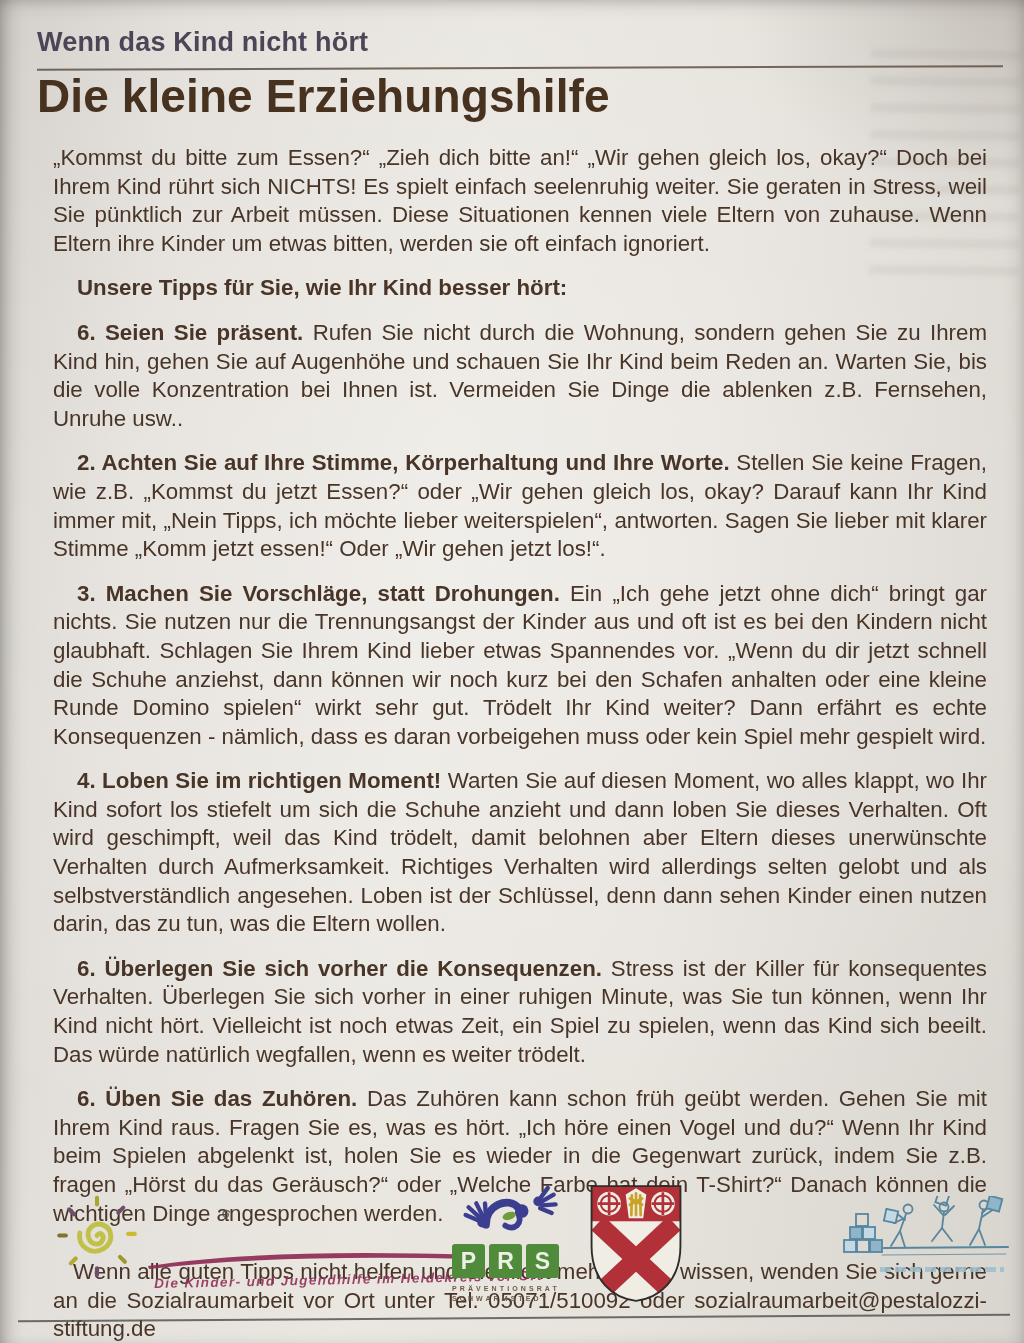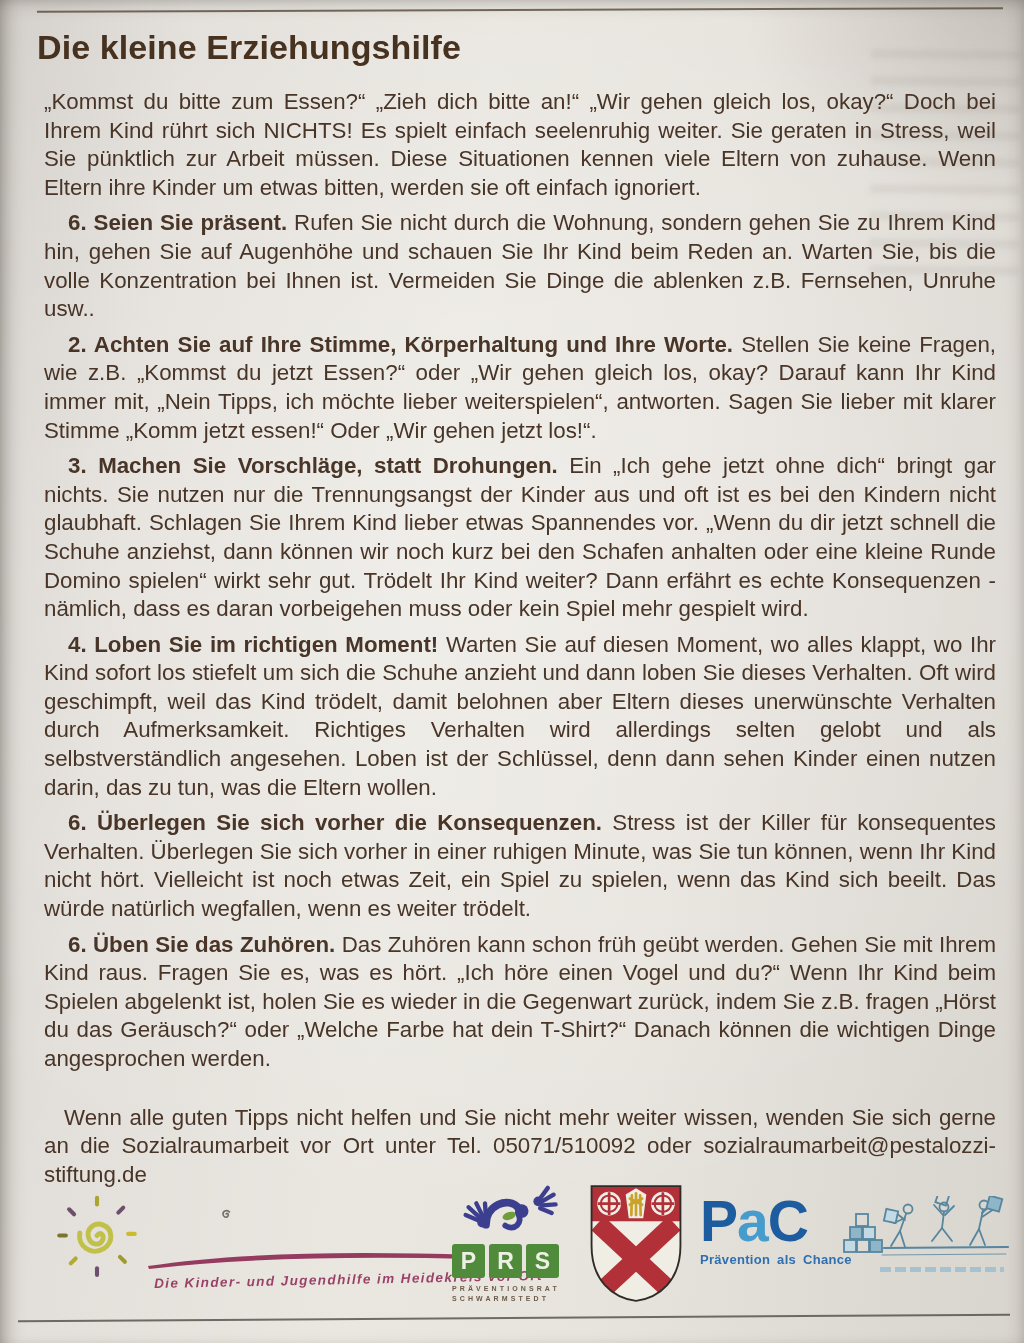--- a/index.html
+++ b/index.html
@@ -19,22 +19,22 @@
     position:absolute; right:4px; top:50px; width:150px; height:230px;
     background:repeating-linear-gradient(180deg, rgba(125,117,108,.10) 0 9px, rgba(125,117,108,0) 9px 27px);
     filter:blur(2.5px); transform:rotate(.6deg); pointer-events:none;
   }
   .content { position:absolute; left:37px; top:0; width:966px; }
   .kicker {
     margin-top:27px; font-size:27px; font-weight:bold; letter-spacing:.2px;
     color:#4c4457;
   }
   .kicker-rule { margin-top:9px; height:2px; background:#5e5044; transform:rotate(-0.22deg); opacity:.85; }
-  .title { margin-top:17px; font-size:34px; font-weight:bold; color:#47311f; letter-spacing:.1px; }
-  p { margin:7px; font-size:22.3px; line-height:28.6px; text-align:justify; }
+  .title { font-size:46px; font-weight:bold; color:#47311f; letter-spacing:.1px; }
+  p { margin:16px; font-size:22.3px; line-height:28.6px; text-align:justify; }
   .intro { margin-top:21px; }
   .tips-heading { margin-top:9px; font-weight:bold; text-indent:24px; }
   .tip { text-indent:24px; }
   .tip .lead { font-weight:bold; }
   .closing { margin-top:30px; text-indent:20px; }
 
   .logo-strip { position:absolute; left:0; top:1182px; width:1024px; height:140px; }
   .logo { position:absolute; }
 
   
@@ -84,25 +84,27 @@
 
   .bottom-rule { position:absolute; left:18px; top:1317px; width:992px; height:1.6px; background:#4c4c46; transform:rotate(-0.38deg); opacity:.8; }
 </style>
 </head>
 <body>
 
 <div class="page">
   <div class="ghost"></div>
 
   <div class="content">
+    <div class="kicker">Wenn das Kind nicht hört</div>
     <div class="kicker-rule"></div>
     <div class="title">Die kleine Erziehungshilfe</div>
 
     <p class="intro">„Kommst du bitte zum Essen?“ „Zieh dich bitte an!“ „Wir gehen gleich los, okay?“ Doch bei Ihrem Kind rührt sich NICHTS! Es spielt einfach seelenruhig weiter. Sie geraten in Stress, weil Sie pünktlich zur Arbeit müssen. Diese Situationen kennen viele Eltern von zuhause. Wenn Eltern ihre Kinder um etwas bitten, werden sie oft einfach ignoriert.</p>
 
+    <p class="tips-heading">Unsere Tipps für Sie, wie Ihr Kind besser hört:</p>
 
     <p class="tip"><b class="lead">6. Seien Sie präsent.</b><span> Rufen Sie nicht durch die Wohnung, sondern gehen Sie zu Ihrem Kind hin, gehen Sie auf Augenhöhe und schauen Sie Ihr Kind beim Reden an. Warten Sie, bis die volle Konzentration bei Ihnen ist. Vermeiden Sie Dinge die ablenken z.B. Fernsehen, Unruhe usw..</span></p>
     <p class="tip"><b class="lead">2. Achten Sie auf Ihre Stimme, Körperhaltung und Ihre Worte.</b><span> Stellen Sie keine Fragen, wie z.B. „Kommst du jetzt Essen?“ oder „Wir gehen gleich los, okay? Darauf kann Ihr Kind immer mit, „Nein Tipps, ich möchte lieber weiterspielen“, antworten. Sagen Sie lieber mit klarer Stimme „Komm jetzt essen!“ Oder „Wir gehen jetzt los!“.</span></p>
     <p class="tip"><b class="lead">3. Machen Sie Vorschläge, statt Drohungen.</b><span> Ein „Ich gehe jetzt ohne dich“ bringt gar nichts. Sie nutzen nur die Trennungsangst der Kinder aus und oft ist es bei den Kindern nicht glaubhaft. Schlagen Sie Ihrem Kind lieber etwas Spannendes vor. „Wenn du dir jetzt schnell die Schuhe anziehst, dann können wir noch kurz bei den Schafen anhalten oder eine kleine Runde Domino spielen“ wirkt sehr gut. Trödelt Ihr Kind weiter? Dann erfährt es echte Konsequenzen - nämlich, dass es daran vorbeigehen muss oder kein Spiel mehr gespielt wird.</span></p>
     <p class="tip"><b class="lead">4. Loben Sie im richtigen Moment!</b><span> Warten Sie auf diesen Moment, wo alles klappt, wo Ihr Kind sofort los stiefelt um sich die Schuhe anzieht und dann loben Sie dieses Verhalten. Oft wird geschimpft, weil das Kind trödelt, damit belohnen aber Eltern dieses unerwünschte Verhalten durch Aufmerksamkeit. Richtiges Verhalten wird allerdings selten gelobt und als selbstverständlich angesehen. Loben ist der Schlüssel, denn dann sehen Kinder einen nutzen darin, das zu tun, was die Eltern wollen.</span></p>
     <p class="tip"><b class="lead">6. Überlegen Sie sich vorher die Konsequenzen.</b><span> Stress ist der Killer für konsequentes Verhalten. Überlegen Sie sich vorher in einer ruhigen Minute, was Sie tun können, wenn Ihr Kind nicht hört. Vielleicht ist noch etwas Zeit, ein Spiel zu spielen, wenn das Kind sich beeilt. Das würde natürlich wegfallen, wenn es weiter trödelt.</span></p>
     <p class="tip"><b class="lead">6. Üben Sie das Zuhören.</b><span> Das Zuhören kann schon früh geübt werden. Gehen Sie mit Ihrem Kind raus. Fragen Sie es, was es hört. „Ich höre einen Vogel und du?“ Wenn Ihr Kind beim Spielen abgelenkt ist, holen Sie es wieder in die Gegenwart zurück, indem Sie z.B. fragen „Hörst du das Geräusch?“ oder „Welche Farbe hat dein T-Shirt?“ Danach können die wichtigen Dinge angesprochen werden.</span></p>
 
     <p class="closing">Wenn alle guten Tipps nicht helfen und Sie nicht mehr weiter wissen, wenden Sie sich gerne an die Sozialraumarbeit vor Ort unter Tel. 05071/510092 oder sozialraumarbeit@pestalozzi-stiftung.de</p>
   </div>
@@ -188,24 +190,20 @@
             <line x1="44" y1="16" x2="56" y2="22"></line>
             <line x1="56" y1="16" x2="44" y2="22"></line>
           </g>
           <line x1="13" y1="40" x2="88" y2="110" stroke="#b23038" stroke-width="18"></line>
           <line x1="87" y1="40" x2="12" y2="110" stroke="#b23038" stroke-width="18"></line>
         </g>
         <path d="M7 4 H93 V62 C93 95 73 112 50 115 C27 112 7 95 7 62 Z" fill="none" stroke="#2e2b28" stroke-width="1.8"></path>
       </svg>
     </div>
 
-    <div class="logo pac">
-      <div class="pac-word"><span class="pac-p">P</span><span class="pac-a">a</span><span class="pac-c">C</span></div>
-      <div class="pac-tagline">Prävention als Chance</div>
-    </div>
 
     <div class="logo partners">
       <svg width="176" height="66" viewBox="0 0 176 66">
         <g stroke="#57869e" fill="none" stroke-width="1.8" stroke-linecap="round">
           <rect x="6" y="44" width="12" height="12" fill="#c3dae5"></rect>
           <rect x="19" y="44" width="12" height="12"></rect>
           <rect x="32" y="44" width="12" height="12" fill="#8fb6c8"></rect>
           <rect x="12" y="31" width="12" height="12" fill="#8fb6c8"></rect>
           <rect x="25" y="31" width="12" height="12" fill="#c3dae5"></rect>
           <rect x="18" y="18" width="12" height="12"></rect>

